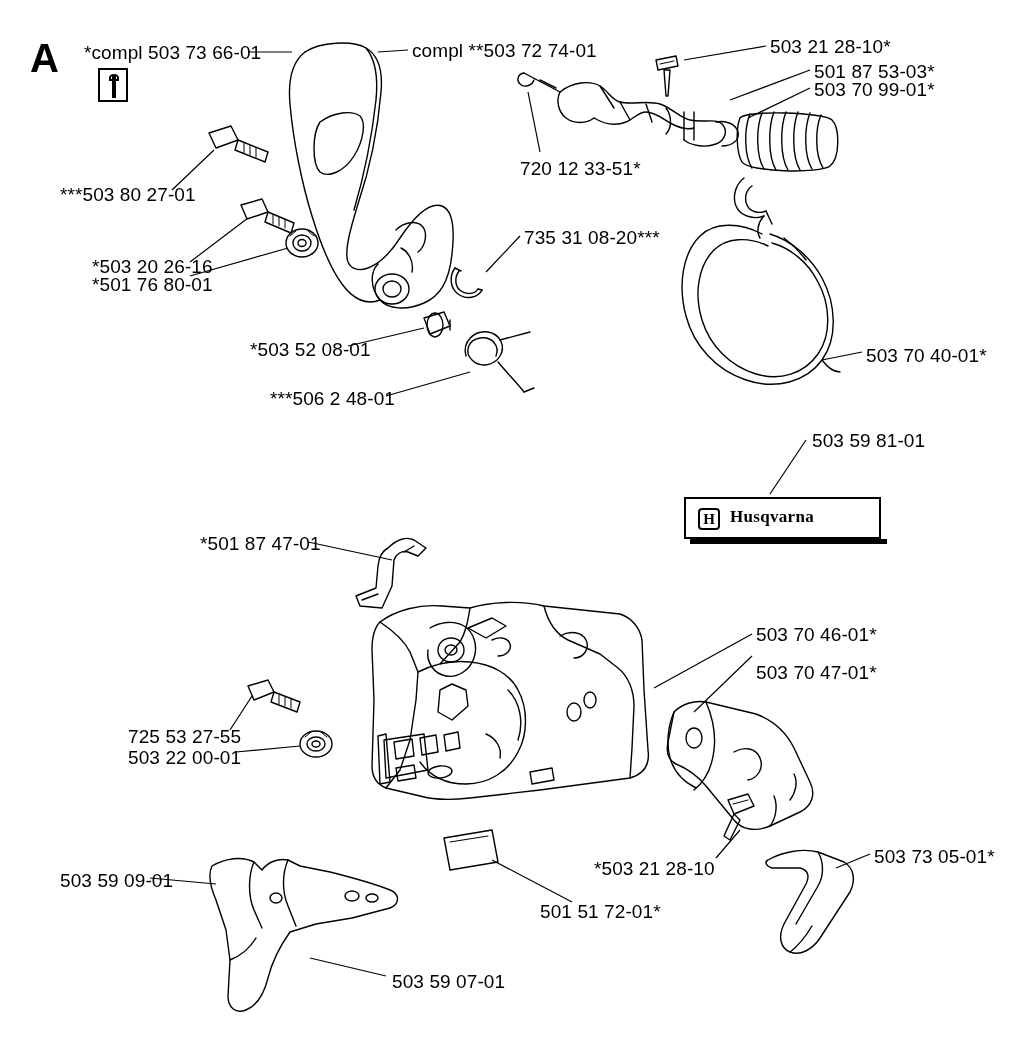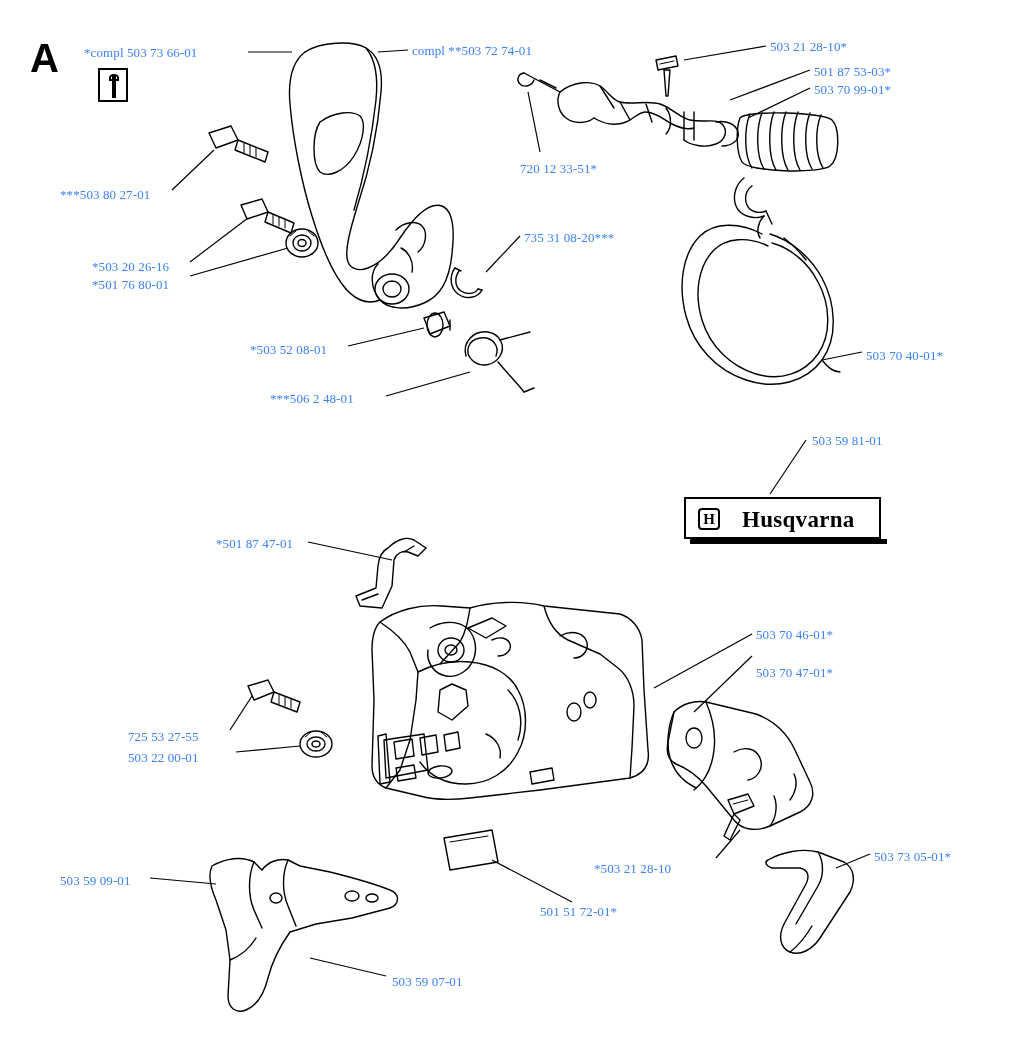--- a/index.html
+++ b/index.html
@@ -18,23 +18,23 @@
   }
   #svg-layer {
     position: absolute;
     left: 0;
     top: 0;
     width: 1024px;
     height: 1044px;
   }
   .lbl {
     position: absolute;
-    font-family: Liberation Serif, serif;
-    font-size: 13px;
-    color: #3b82f6;
+    font-family: Liberation Sans, sans-serif;
+    font-size: 19px;
+    color: #000000;
     white-space: pre;
     line-height: 17px;
     letter-spacing: 0.1px;
   }
   .plate-letter {
     position: absolute;
     left: 30px;
     top: 38px;
     font-family: "Liberation Sans", sans-serif;
     font-size: 40px;
@@ -59,23 +59,22 @@
     width: 197px;
     height: 5px;
     background: #000;
   }
   .brand-text {
     position: absolute;
     left: 44px;
     top: 8px;
     font-family: "Liberation Serif", serif;
     font-weight: bold;
-    font-size: 23px;
+    font-size: 17px;
     letter-spacing: 0.3px;
-    margin-left: 12px;
   }
   .brand-mark {
     position: absolute;
     left: 12px;
     top: 9px;
     width: 22px;
     height: 22px;
     border: 2px solid #000;
     border-radius: 4px;
     box-sizing: border-box;
@@ -384,21 +383,21 @@
   <div class="lbl" style="left:814px;top:81px;">503 70 99-01*</div>
   <div class="lbl" style="left:520px;top:160px;">720 12 33-51*</div>
   <div class="lbl" style="left:40px;top:186px;margin-left:20px;">***503 80 27-01</div>
   <div class="lbl" style="left:92px;top:258px;">*503 20 26-16</div>
   <div class="lbl" style="left:92px;top:276px;">*501 76 80-01</div>
   <div class="lbl" style="left:524px;top:229px;">735 31 08-20***</div>
   <div class="lbl" style="left:250px;top:341px;">*503 52 08-01</div>
   <div class="lbl" style="left:270px;top:390px;">***506 2 48-01</div>
   <div class="lbl" style="left:866px;top:347px;">503 70 40-01*</div>
   <div class="lbl" style="left:812px;top:432px;">503 59 81-01</div>
-  <div class="lbl" style="left:216px;top:535px;text-align:right;">*501 87 47-01</div>
+  <div class="lbl" style="left:200px;top:535px;text-align:right;">*501 87 47-01</div>
   <div class="lbl" style="left:756px;top:626px;">503 70 46-01*</div>
   <div class="lbl" style="left:756px;top:664px;">503 70 47-01*</div>
   <div class="lbl" style="left:128px;top:728px;">725 53 27-55</div>
   <div class="lbl" style="left:128px;top:749px;">503 22 00-01</div>
   <div class="lbl" style="left:60px;top:872px;">503 59 09-01</div>
   <div class="lbl" style="left:594px;top:860px;">*503 21 28-10</div>
   <div class="lbl" style="left:874px;top:848px;">503 73 05-01*</div>
   <div class="lbl" style="left:540px;top:903px;">501 51 72-01*</div>
   <div class="lbl" style="left:392px;top:973px;">503 59 07-01</div>
 

